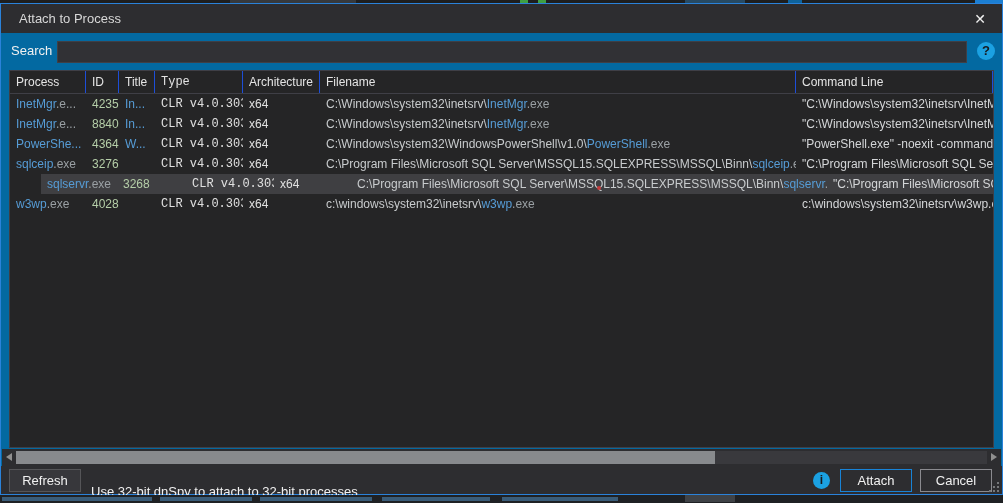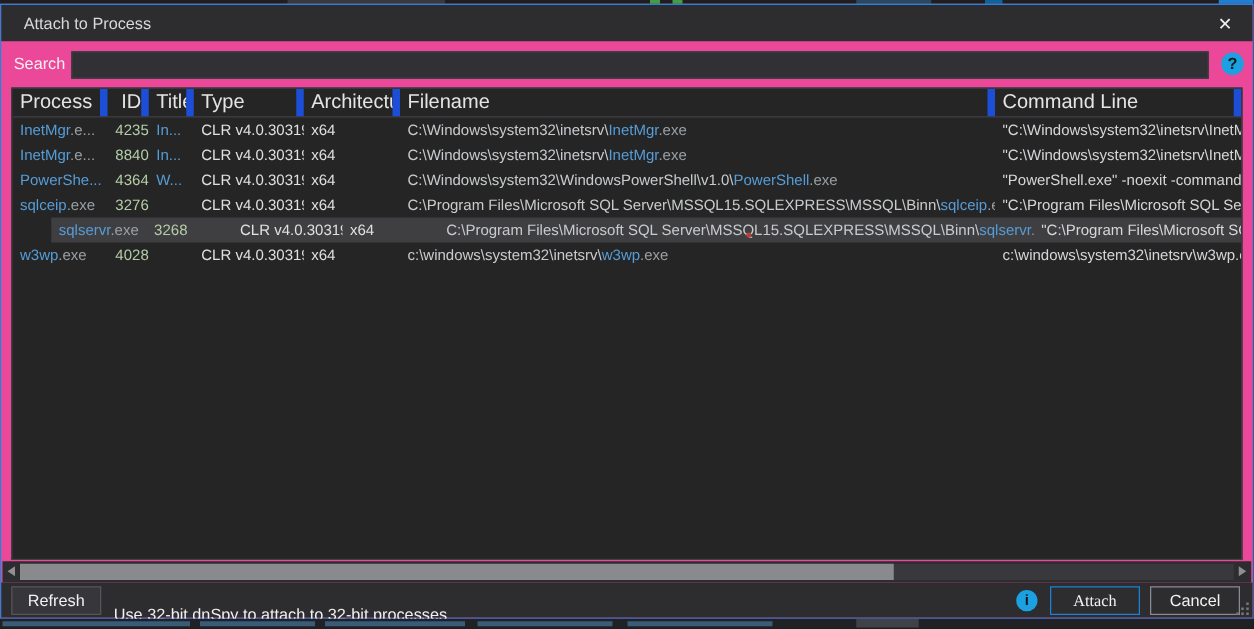--- a/index.html
+++ b/index.html
@@ -6,43 +6,43 @@
   html,body { background:#1e1e1e; }
   body { font-family:"Liberation Sans", sans-serif; }
   .screen { position:relative; width:1003px; height:503px; background:#1e1e1e; overflow:hidden; cursor:default; }
 
   
   .top-strip { position:absolute; left:0; top:0; width:1003px; height:3px; background:#1e1e1e; }
   .frag { position:absolute; }
   .bottom-strip { position:absolute; left:0; top:495px; width:1003px; height:8px; background:#1f2124; overflow:hidden; }
 
   
-  .dialog { position:absolute; left:0; top:3px; width:1003px; height:492px; background:#ec4899; border:1px solid #2a82da; }
+  .dialog { position:absolute; left:0; top:3px; width:1003px; height:492px; background:#0369a1; border:1px solid #2a82da; }
 
   .titlebar { position:absolute; left:0; top:0; right:0; height:29px; background:#2d2d30; }
   .title { position:absolute; left:18px; top:0; line-height:29px; font-size:13px; color:#d8d8d8; }
   .close { position:absolute; right:10px; top:4px; width:24px; height:22px; text-align:center; line-height:22px; color:#f1f1f1; font-size:14px; }
 
   .searchrow { position:absolute; left:0; top:29px; right:0; height:36px; }
   .searchlabel { position:absolute; left:10px; top:0; line-height:36px; font-size:13px; color:#f1f1f1; }
   .searchinput { position:absolute; left:56px; top:8px; width:910px; height:22px; background:#313135; border:1px solid #3f3f46; color:#f1f1f1; font-size:12px; font-family:"Liberation Sans",sans-serif; padding:0 5px; outline:none; }
   .helpbtn { position:absolute; right:7px; top:9px; width:18px; height:18px; border-radius:50%; background:#1ba1e2; }
   .helpglyph { display:block; width:18px; height:18px; line-height:18px; text-align:center; font-size:13px; font-weight:bold; color:#17181b; }
 
   .list { position:absolute; left:8px; top:66px; width:985px; height:378px; background:#252526; border:1px solid #3f3f46; overflow:hidden; }
   .cols { display:flex; }
   .cols > :nth-child(1){ width:76px; flex:none; }
-  .cols > :nth-child(2){ width:33px; flex:none;text-align:right; }
+  .cols > :nth-child(2){ width:33px; flex:none; }
   .cols > :nth-child(3){ width:36px; flex:none; }
-  .cols > :nth-child(4){ width:88px; flex:none; }
+  .cols > :nth-child(4){ width:88px; flex:none;font-family:Liberation Mono, monospace; }
   .cols > :nth-child(5){ width:77px; flex:none; }
   .cols > :nth-child(6){ width:476px; flex:none; }
   .cols > :nth-child(7){ flex:1; min-width:0; }
   .thead { height:23px; border-bottom:1px solid #3f3f46; background:#252526; }
-  .thead > div { line-height:22px; font-size:16px; color:#e4e4e4; padding-left:6px; border-right:6px solid #1d4ed8; overflow:hidden; white-space:nowrap; }
+  .thead > div { line-height:22px; font-size:12px; color:#e4e4e4; padding-left:6px; border-right:1px solid #1d4ed8; overflow:hidden; white-space:nowrap; }
   .row { height:20px; }
   .row > div { line-height:20px; font-size:12px; color:#e0e0e0; padding-left:6px; overflow:hidden; white-space:nowrap; }
   .row.selected { background:#3f3f42;margin-left:31px; }
   .t-blue { color:#569cd6;text-align:center; }
   .t-num { color:#b5cea8; }
   .t-path { color:#c8cbcd; }
   .t-dim { color:#9aa0a4; }
   .t-cmd { color:#d4d6d8; }
 
   .reddot { position:absolute; left:597px; top:186px; width:4px; height:4px; background:#c23b3b; border-radius:50%; }
@@ -54,21 +54,21 @@
   .sb-right::after { right:4px; border-top:4.5px solid transparent; border-bottom:4.5px solid transparent; border-left:6px solid #8f8f8f; }
   .sb-track { flex:1; position:relative; background:#39393d; margin:2px 0; }
   .sb-thumb { position:absolute; left:0; top:0; bottom:0; width:72%; background:#888a8d; }
 
   .footer { position:absolute; left:0; right:0; top:462px; height:28px; background:#2d2d30; }
   .btn { position:absolute; top:3px; height:23px; width:72px; font-family:"Liberation Sans",sans-serif; font-size:13px; color:#f1f1f1; background:#2d2d30; border:1px solid #555558; cursor:default; }
   .refresh { left:8px; background:#37373b; }
   .note { position:absolute; left:90px; top:12px; line-height:28px; font-size:13px; color:#f1f1f1; }
   .infobtn { position:absolute; right:172px; top:6px; width:17px; height:17px; border-radius:50%; background:#1ba1e2; }
   .infoglyph { display:block; width:17px; height:17px; line-height:17px; text-align:center; font-size:12px; font-weight:bold; color:#17181b; font-style:normal; }
-  .attach { right:90px; border:1px solid #1883d7;font-family:Liberation Serif, serif; }
+  .attach { right:90px; border:1px solid #1883d7; }
   .cancel { right:10px; border:1px solid #8a8a8f; }
   .grip { position:absolute; right:3px; bottom:2px; width:2px; height:2px; background:#76787b;
           box-shadow: 0 -4px #76787b, 0 -8px #76787b, -4px 0 #76787b, -8px 0 #76787b, -4px -4px #76787b; }
 
   
   .bbar { position:absolute; top:2px; height:4px; background:#3a5c78; }
   .bblock { position:absolute; top:0; height:7px; background:#3f4246; }
 </style>
 </head>
 <body>

